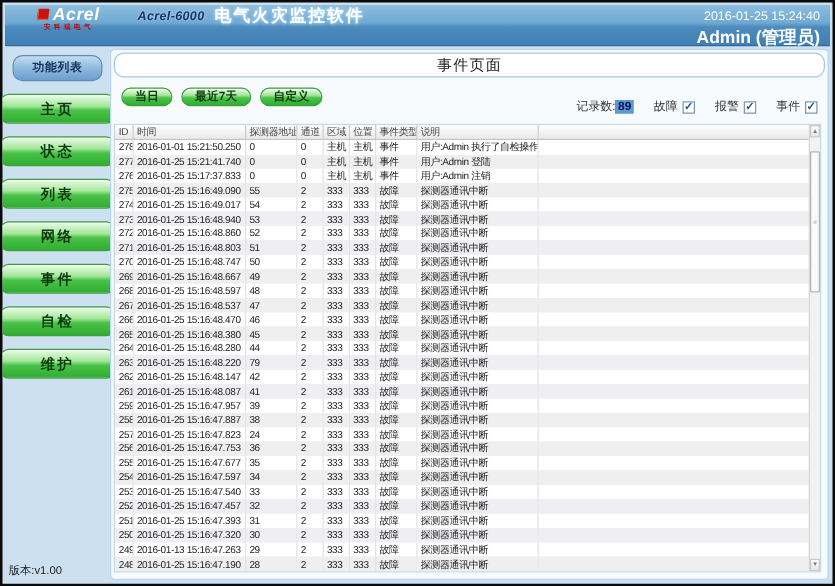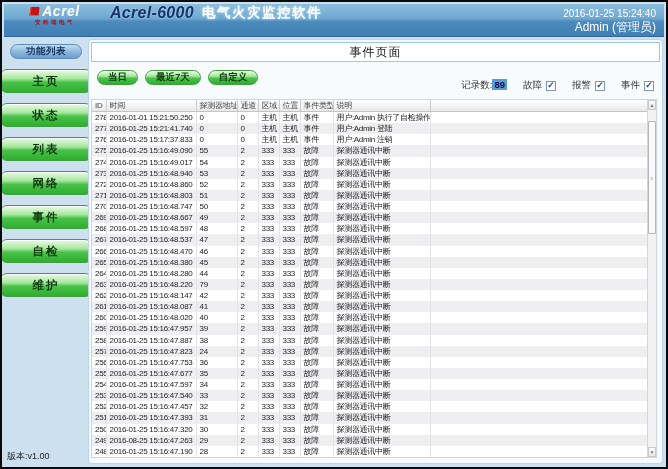--- a/index.html
+++ b/index.html
@@ -14,52 +14,52 @@
     background:linear-gradient(180deg,#8cbddd 0%,#6ea9d2 45%,#4d8bbd 55%,#3f7fb3 100%);
     border-bottom:1px solid #33699a; display:flex; align-items:flex-start;
   }
   .logo-block { margin-left:12px; width:78px; text-align:center; line-height:1; }
   .logo-row { display:flex; align-items:center; justify-content:center; gap:3px; }
   .logo-mark { width:9px; height:9px; background:#cc1111; border-radius:1px;
     transform:skewX(-8deg); box-shadow:1px -1px 0 #ee5533 inset; display:inline-block; }
   .logo-text { color:#ffffff; font-weight:bold; font-style:italic; font-size:14px; letter-spacing:.5px; }
   .logo-sub { color:#b01010; font-size:5.5px; font-weight:bold; letter-spacing:2.5px; margin-top:2px; }
   .app-title { margin-left:16px; display:flex; align-items:center; gap:8px; }
-  .app-name { color:#16336e; font-weight:bold; font-style:italic; font-size:16px;
+  .app-name { color:#16336e; font-weight:bold; font-style:italic; font-size:10px;
     text-shadow:0 0 2px rgba(255,255,255,.55); letter-spacing:.3px; }
   .app-desc { color:#ffffff; font-weight:bold; font-size:13.5px; letter-spacing:1.5px;
     text-shadow:0 0 3px rgba(210,240,255,.9); }
   .header-right { position:absolute; right:8px; top:3px; text-align:right; color:#ffffff; line-height:1.3; }
   .header-datetime { font-size:10px; }
-  .header-user { font-size:12px; font-weight:normal; }
+  .header-user { font-size:14px; font-weight:bold; }
   
   .sidebar { position:absolute; left:2px; top:37px; width:84px; bottom:2px; background:#cde0f0; }
   .sidebar-title {
-    margin:5px auto 0; width:72px; height:15px; border-radius:8px;
+    margin:5px auto 0; width:72px; height:21px; border-radius:8px;
     background:linear-gradient(180deg,#c3def2 0%,#8fb9dd 50%,#6b9ecf 100%);
     border:1px solid #5d8cba; color:#15315e; font-size:9.5px; font-weight:bold;
     display:flex; align-items:center; justify-content:center; letter-spacing:.5px;
   }
   .nav-buttons { margin-top:10px; display:flex; flex-direction:column; align-items:center; gap:10px; }
   .nav-btn {
     width:92px; height:24px; border-radius:7px; cursor:pointer;
     background:linear-gradient(180deg,#eafbe6 0%,#a5e79b 40%,#49c249 56%,#2fae2f 100%);
     border:1px solid #3e9e3e; color:#0c3a0c; font-size:11.5px; font-weight:bold;
     font-family:"Liberation Sans",sans-serif; letter-spacing:2px;
     box-shadow:inset 0 1px 0 rgba(255,255,255,.7);
   }
   .version { position:absolute; left:3px; bottom:2px; font-size:9px; color:#222; }
   
   .main {
     position:absolute; left:86px; top:37px; right:3px; bottom:3px;
     background:#f7fbfe; border:1px solid #b9d6ee; border-radius:4px;
   }
   .page-title {
     position:absolute; left:2px; right:2px; top:2px; height:20px;
-    background:#ffffff; border:1px solid #9ec9e8; border-radius:0;
+    background:#ffffff; border:1px solid #9ec9e8; border-radius:8px;
     display:flex; align-items:center; justify-content:center;
     font-size:12px; color:#1b1b1b; letter-spacing:1px;
   }
   .toolbar { position:absolute; left:8px; right:6px; top:27px; height:26px; }
   .filter-pills { position:absolute; left:0; top:3px; display:flex; gap:7px; }
   .pill-btn {
     height:15px; padding:0 10px; border-radius:8px; cursor:pointer;
     background:linear-gradient(180deg,#eafbe6 0%,#a5e79b 40%,#49c249 56%,#2fae2f 100%);
     border:1px solid #3e9e3e; color:#0c3a0c; font-size:9.5px; font-weight:bold;
     font-family:"Liberation Sans",sans-serif; box-shadow:inset 0 1px 0 rgba(255,255,255,.7);
@@ -393,31 +393,20 @@
               <td>2016-01-25 15:16:48.087</td>
               <td>41</td>
               <td>2</td>
               <td>333</td>
               <td>333</td>
               <td>故障</td>
               <td>探测器通讯中断</td>
               <td></td>
             </tr>
             <tr>
-              <td>260</td>
-              <td>2016-01-25 15:16:48.020</td>
-              <td>40</td>
-              <td>2</td>
-              <td>333</td>
-              <td>333</td>
-              <td>故障</td>
-              <td>探测器通讯中断</td>
-              <td></td>
-            </tr>
-            <tr>
               <td>259</td>
               <td>2016-01-25 15:16:47.957</td>
               <td>39</td>
               <td>2</td>
               <td>333</td>
               <td>333</td>
               <td>故障</td>
               <td>探测器通讯中断</td>
               <td></td>
             </tr>
@@ -515,21 +504,21 @@
               <td>30</td>
               <td>2</td>
               <td>333</td>
               <td>333</td>
               <td>故障</td>
               <td>探测器通讯中断</td>
               <td></td>
             </tr>
             <tr>
               <td>249</td>
-              <td>2016-08-25 15:16:47.263</td>
+              <td>2016-01-13 15:16:47.263</td>
               <td>29</td>
               <td>2</td>
               <td>333</td>
               <td>333</td>
               <td>故障</td>
               <td>探测器通讯中断</td>
               <td></td>
             </tr>
             <tr>
               <td>248</td>

